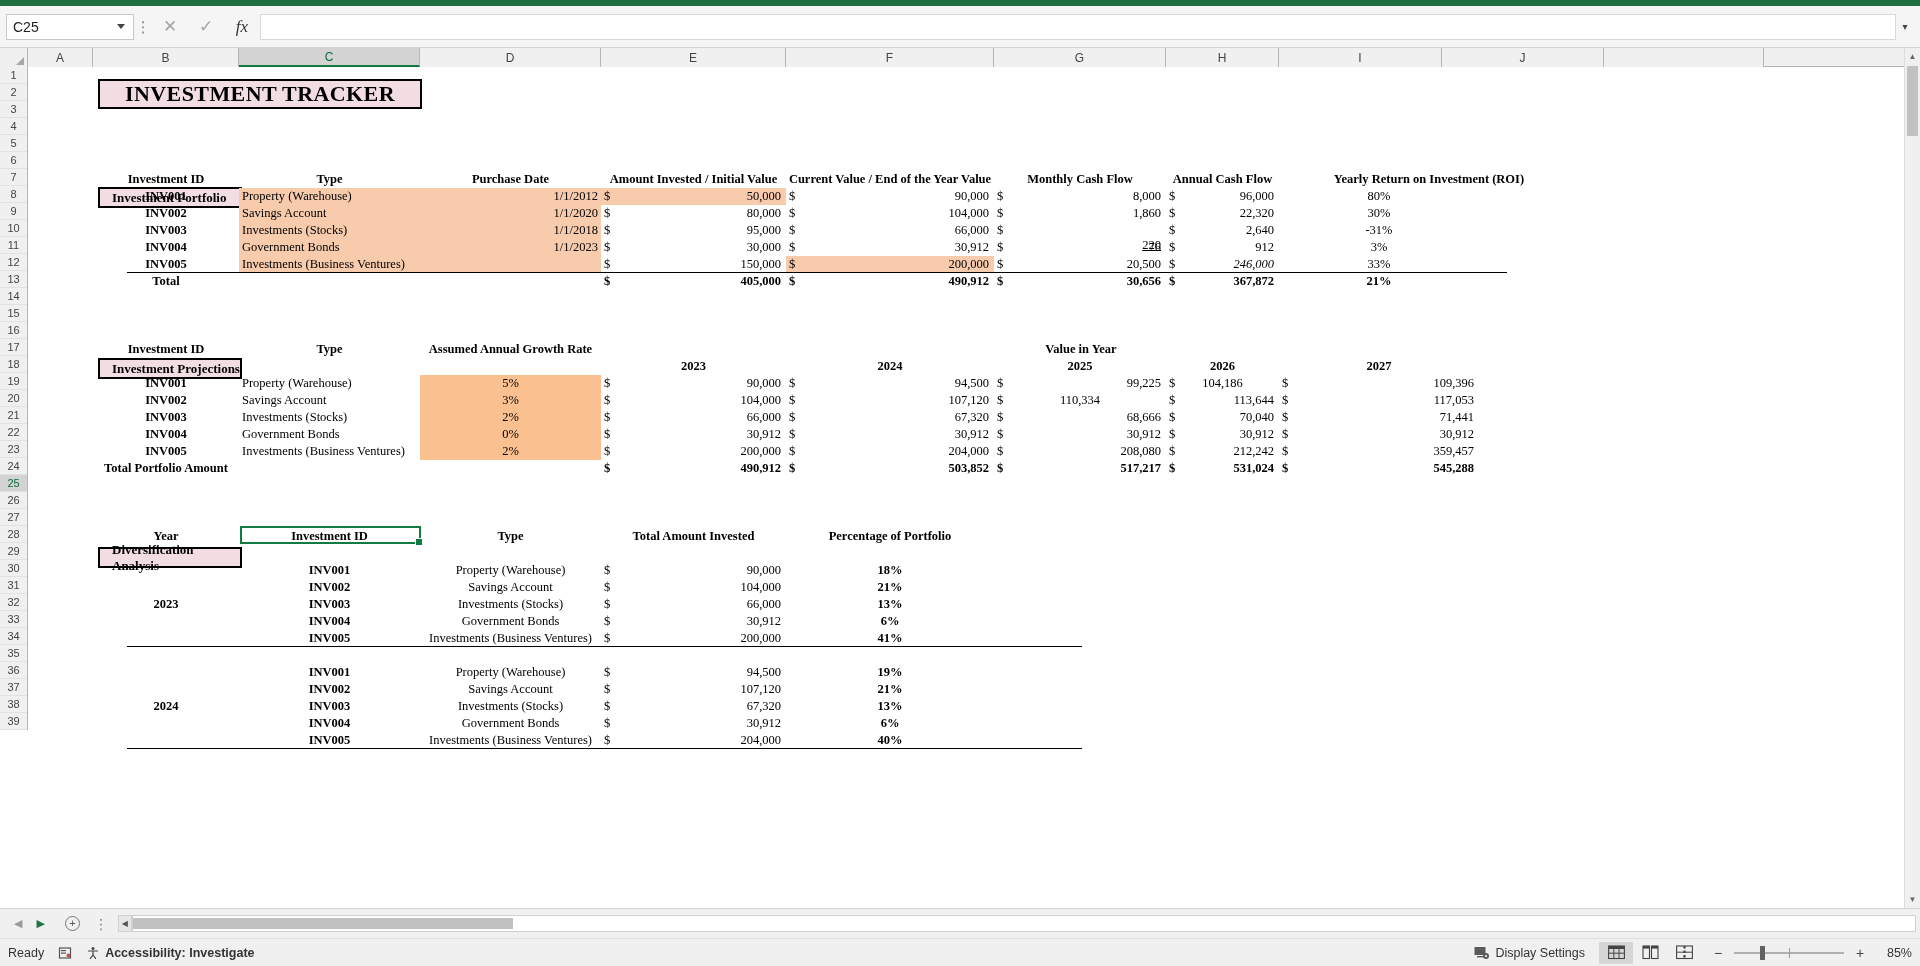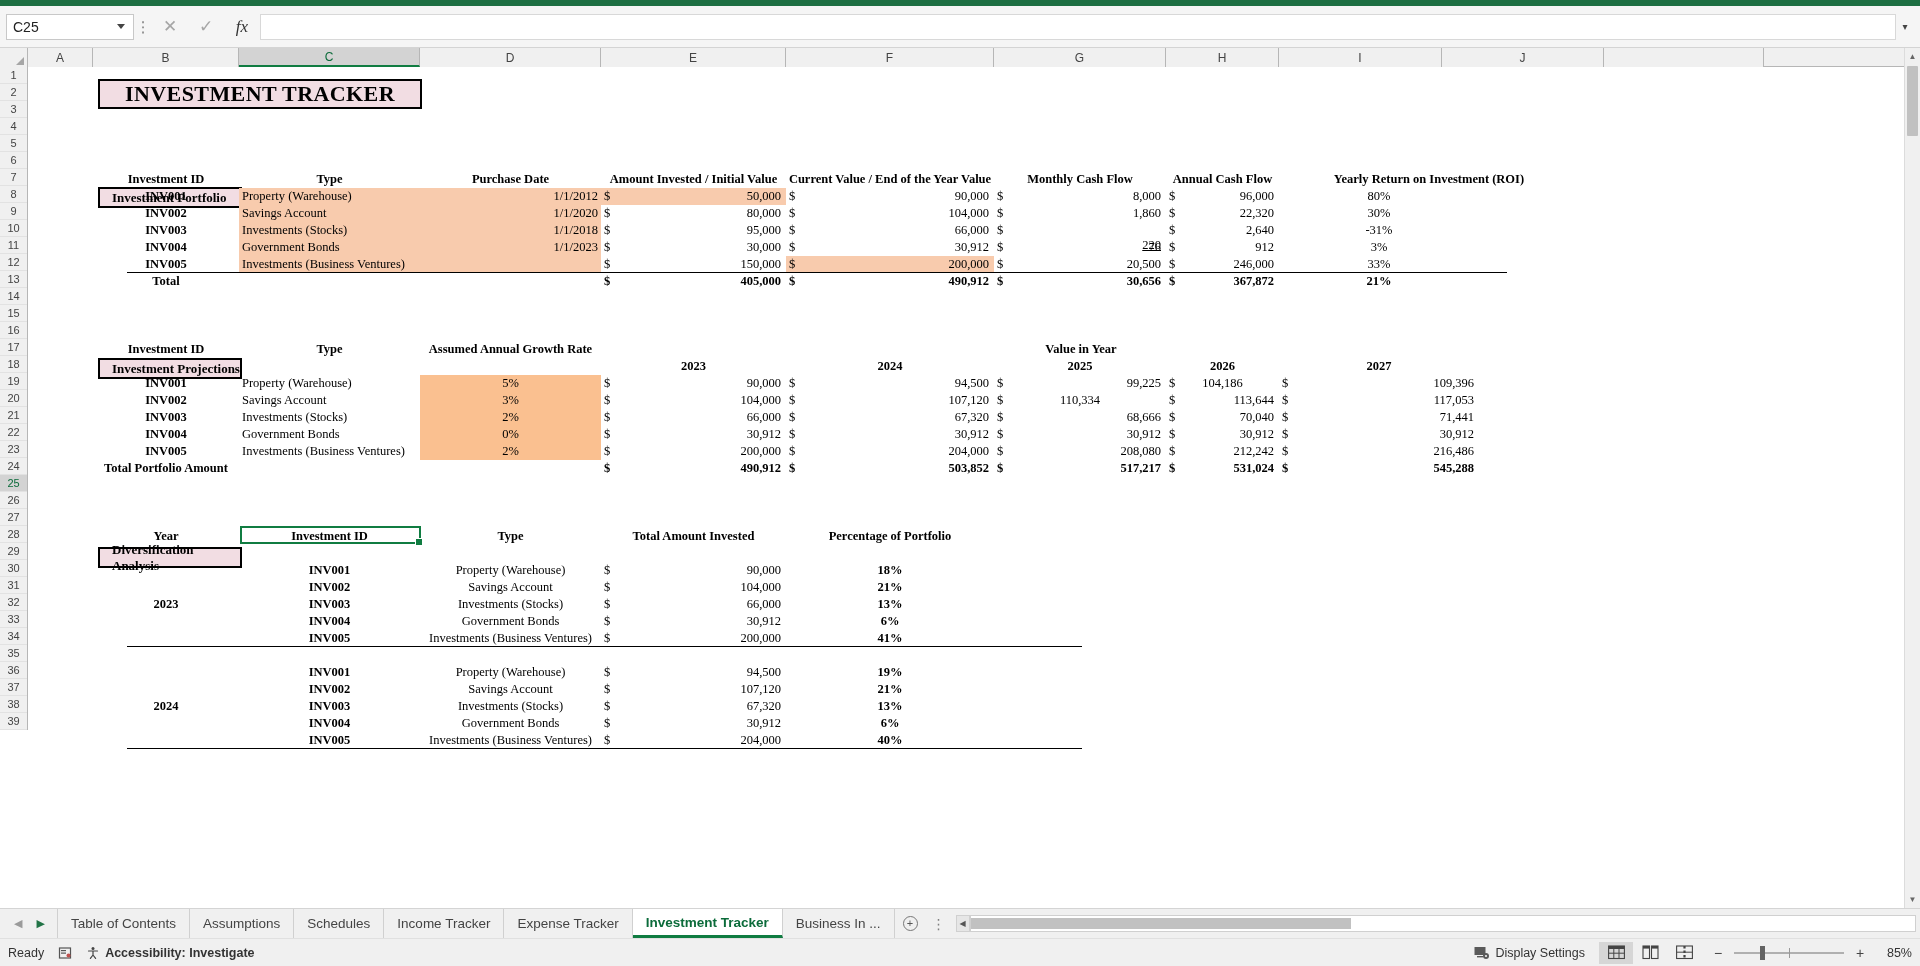--- a/index.html
+++ b/index.html
@@ -323,21 +323,21 @@
             <div class="cell c b" style="left: 65px; top: 189px; width: 146px;">INV005</div>
             <div class="cell l" style="left: 211px; top: 189px; width: 181px; padding: 0px 3px;">Investments (Business Ventures)</div>
             <div class="cell r" style="left: 392px; top: 189px; width: 181px; padding: 0px 3px;"></div>
             <div class="cell l" style="left: 573px; top: 189px; width: 185px; padding: 0px 3px;">$</div>
             <div class="cell r" style="left: 573px; top: 189px; width: 185px; padding: 0px 5px;">150,000</div>
             <div class="cell l" style="left: 758px; top: 189px; width: 208px; padding: 0px 3px;">$</div>
             <div class="cell r" style="left: 758px; top: 189px; width: 208px; padding: 0px 5px;">200,000</div>
             <div class="cell l" style="left: 966px; top: 189px; width: 172px; padding: 0px 3px;">$</div>
             <div class="cell r" style="left: 966px; top: 189px; width: 172px; padding: 0px 5px;">20,500</div>
             <div class="cell l" style="left: 1138px; top: 189px; width: 113px; padding: 0px 3px;">$</div>
-            <div class="cell r" style="left: 1138px; top: 189px; width: 113px; padding: 0px 5px;">246,000</div>
+            <div class="cell r" style="left: 1138px; top: 189px; width: 113px; padding: 0px 5px; font-style: italic;">246,000</div>
             <div class="cell c" style="left: 1251px; top: 189px; width: 200px;">33%</div>
             <div class="hrule" style="left: 99px; top: 205px; width: 1380px;"></div>
             <div class="cell c b" style="left: 65px; top: 206px; width: 146px;">Total</div>
             <div class="cell l b" style="left: 573px; top: 206px; width: 185px; padding: 0px 3px;">$</div>
             <div class="cell r b" style="left: 573px; top: 206px; width: 185px; padding: 0px 5px;">405,000</div>
             <div class="cell l b" style="left: 758px; top: 206px; width: 208px; padding: 0px 3px;">$</div>
             <div class="cell r b" style="left: 758px; top: 206px; width: 208px; padding: 0px 5px;">490,912</div>
             <div class="cell l b" style="left: 966px; top: 206px; width: 172px; padding: 0px 3px;">$</div>
             <div class="cell r b" style="left: 966px; top: 206px; width: 172px; padding: 0px 5px;">30,656</div>
             <div class="cell l b" style="left: 1138px; top: 206px; width: 113px; padding: 0px 3px;">$</div>
@@ -410,21 +410,21 @@
             <div class="cell c" style="left: 392px; top: 376px; width: 181px;">2%</div>
             <div class="cell l" style="left: 573px; top: 376px; width: 185px; padding: 0px 3px;">$</div>
             <div class="cell r" style="left: 573px; top: 376px; width: 185px; padding: 0px 5px;">200,000</div>
             <div class="cell l" style="left: 758px; top: 376px; width: 208px; padding: 0px 3px;">$</div>
             <div class="cell r" style="left: 758px; top: 376px; width: 208px; padding: 0px 5px;">204,000</div>
             <div class="cell l" style="left: 966px; top: 376px; width: 172px; padding: 0px 3px;">$</div>
             <div class="cell r" style="left: 966px; top: 376px; width: 172px; padding: 0px 5px;">208,080</div>
             <div class="cell l" style="left: 1138px; top: 376px; width: 113px; padding: 0px 3px;">$</div>
             <div class="cell r" style="left: 1138px; top: 376px; width: 113px; padding: 0px 5px;">212,242</div>
             <div class="cell l" style="left: 1251px; top: 376px; width: 163px; padding: 0px 3px;">$</div>
-            <div class="cell r" style="left: 1251px; top: 376px; width: 200px; padding: 0px 5px;">216,486</div>
+            <div class="cell r" style="left: 1251px; top: 376px; width: 200px; padding: 0px 5px;">359,457</div>
             <div class="cell c b" style="left: 45px; top: 393px; width: 186px;">Total Portfolio Amount</div>
             <div class="cell l b" style="left: 573px; top: 393px; width: 185px; padding: 0px 3px;">$</div>
             <div class="cell r b" style="left: 573px; top: 393px; width: 185px; padding: 0px 5px;">490,912</div>
             <div class="cell l b" style="left: 758px; top: 393px; width: 208px; padding: 0px 3px;">$</div>
             <div class="cell r b" style="left: 758px; top: 393px; width: 208px; padding: 0px 5px;">503,852</div>
             <div class="cell l b" style="left: 966px; top: 393px; width: 172px; padding: 0px 3px;">$</div>
             <div class="cell r b" style="left: 966px; top: 393px; width: 172px; padding: 0px 5px;">517,217</div>
             <div class="cell l b" style="left: 1138px; top: 393px; width: 113px; padding: 0px 3px;">$</div>
             <div class="cell r b" style="left: 1138px; top: 393px; width: 113px; padding: 0px 5px;">531,024</div>
             <div class="cell l b" style="left: 1251px; top: 393px; width: 163px; padding: 0px 3px;">$</div>
@@ -498,29 +498,20 @@
       <div class="sb-track"></div>
       <div class="sb-arrow">▼</div>
     </div>
   </div>
 
   <div class="tabbar">
     <div class="navarrows">
       <span>◀</span>
       <span class="on">▶</span>
     </div>
-    <div class="tabs" id="tabs">
-        <div class="tab">Table of Contents</div>
-        <div class="tab">Assumptions</div>
-        <div class="tab">Schedules</div>
-        <div class="tab">Income Tracker</div>
-        <div class="tab">Expense Tracker</div>
-        <div class="tab active">Investment Tracker</div>
-        <div class="tab">Business In ...</div>
-      </div>
     <div class="addsheet">
       <span class="circle-plus">+</span>
     </div>
     <div class="tabdots">⋮</div>
     <div class="hscroll-wrap">
       <div class="hs-left">◀</div>
       <div class="hs-track">
         <div class="hs-thumb" style="width:380px;"></div>
       </div>
     </div>

